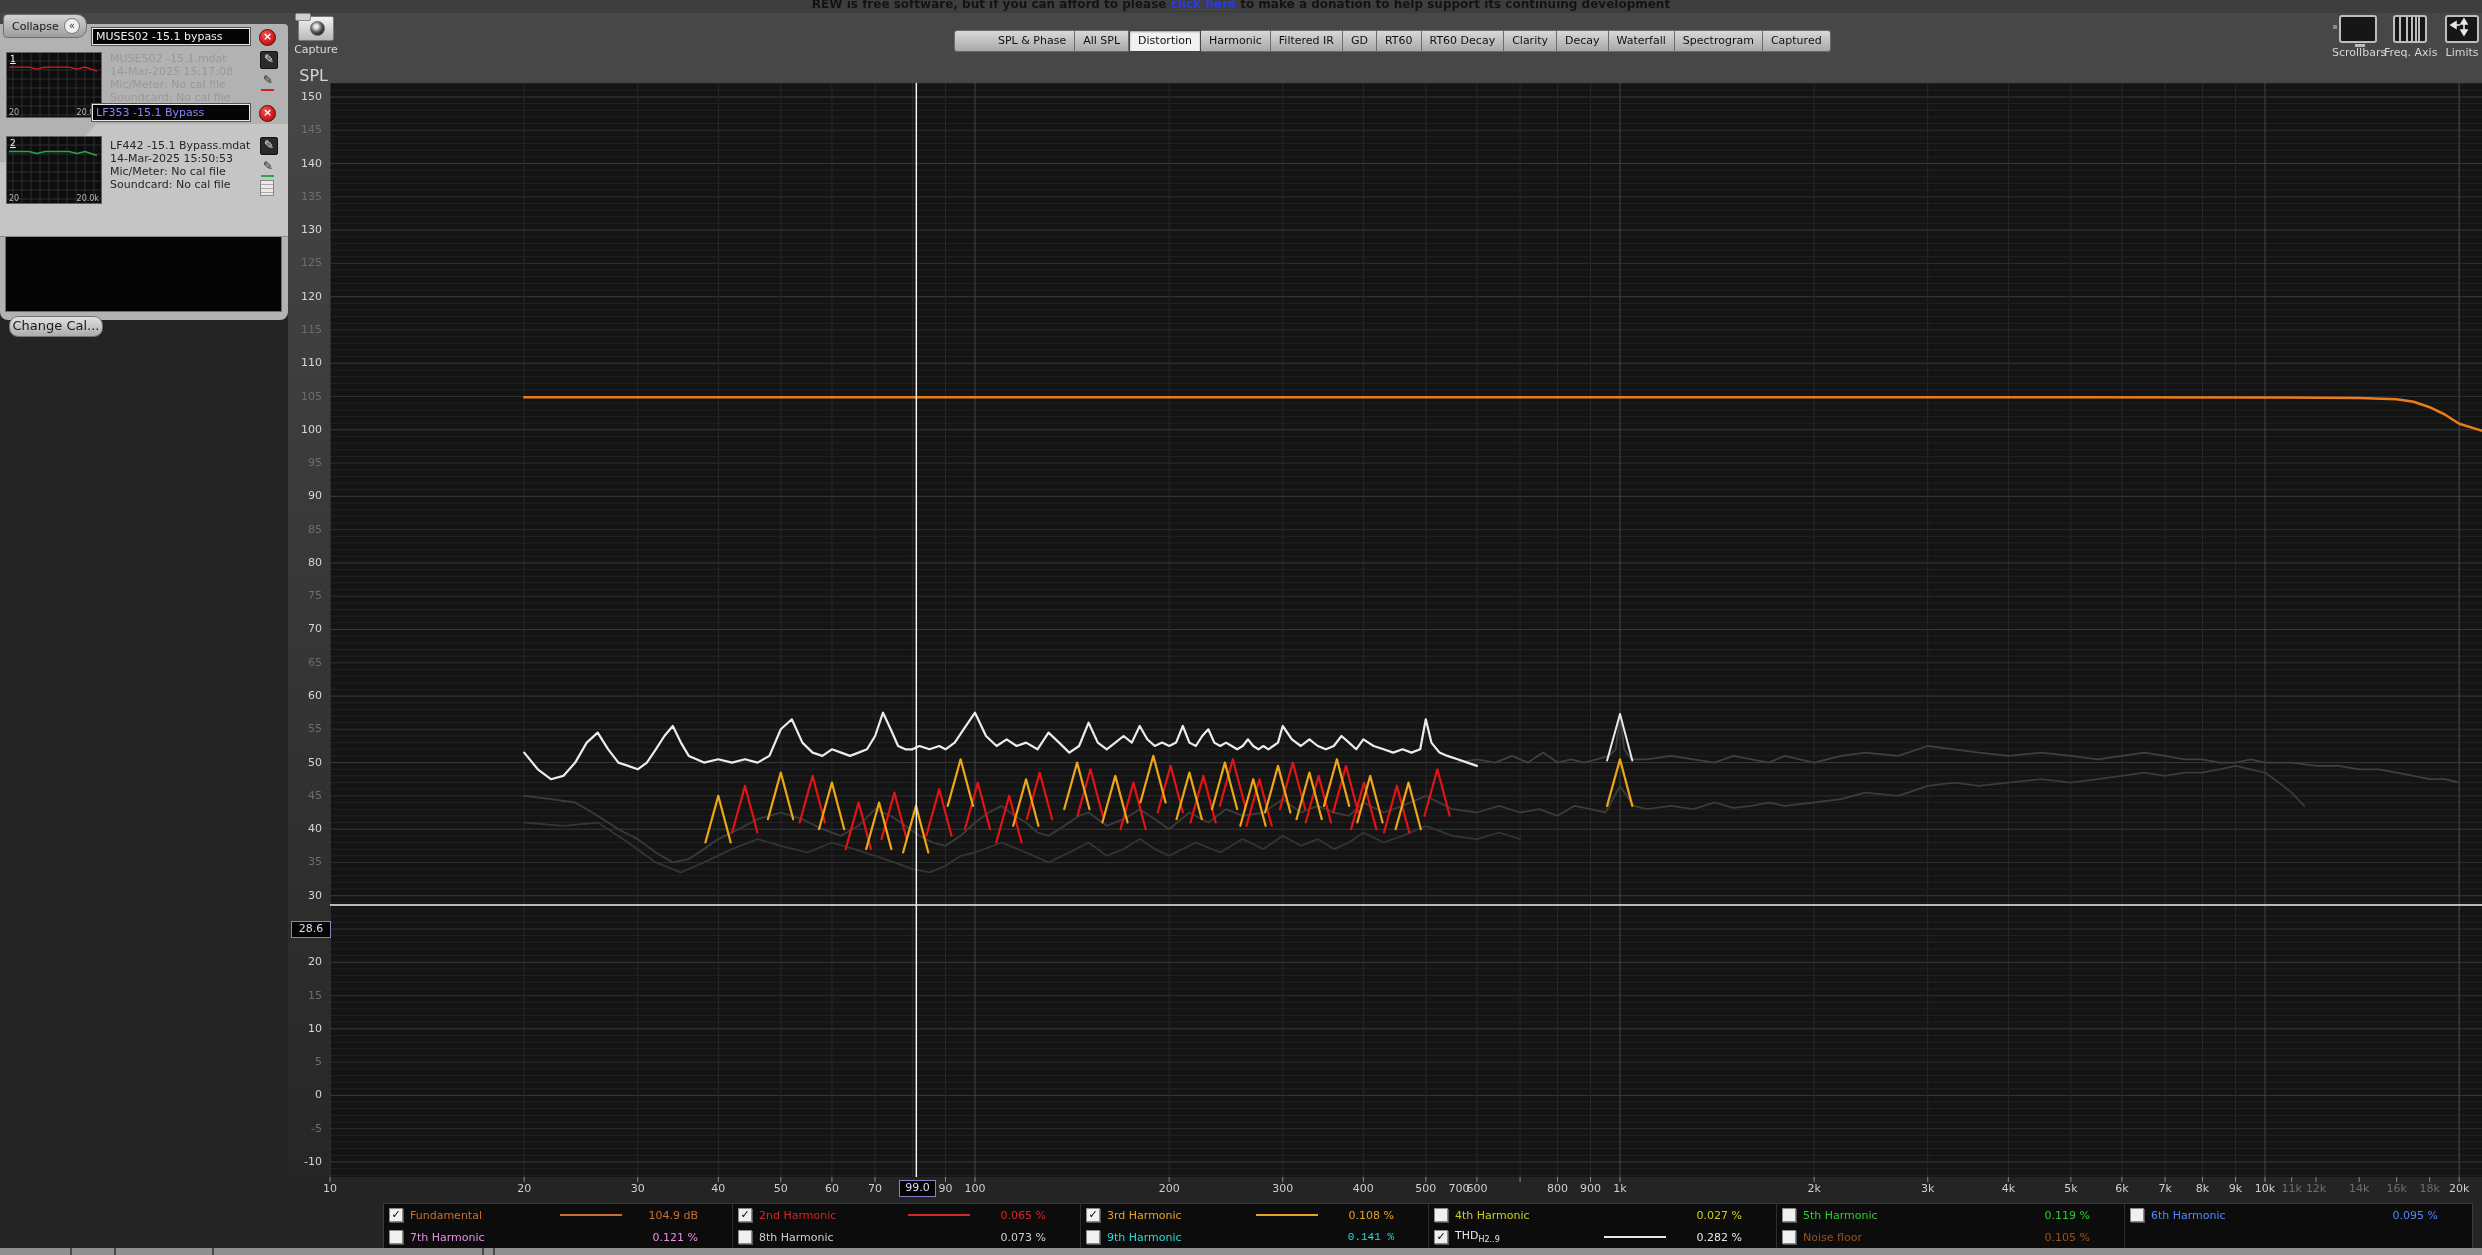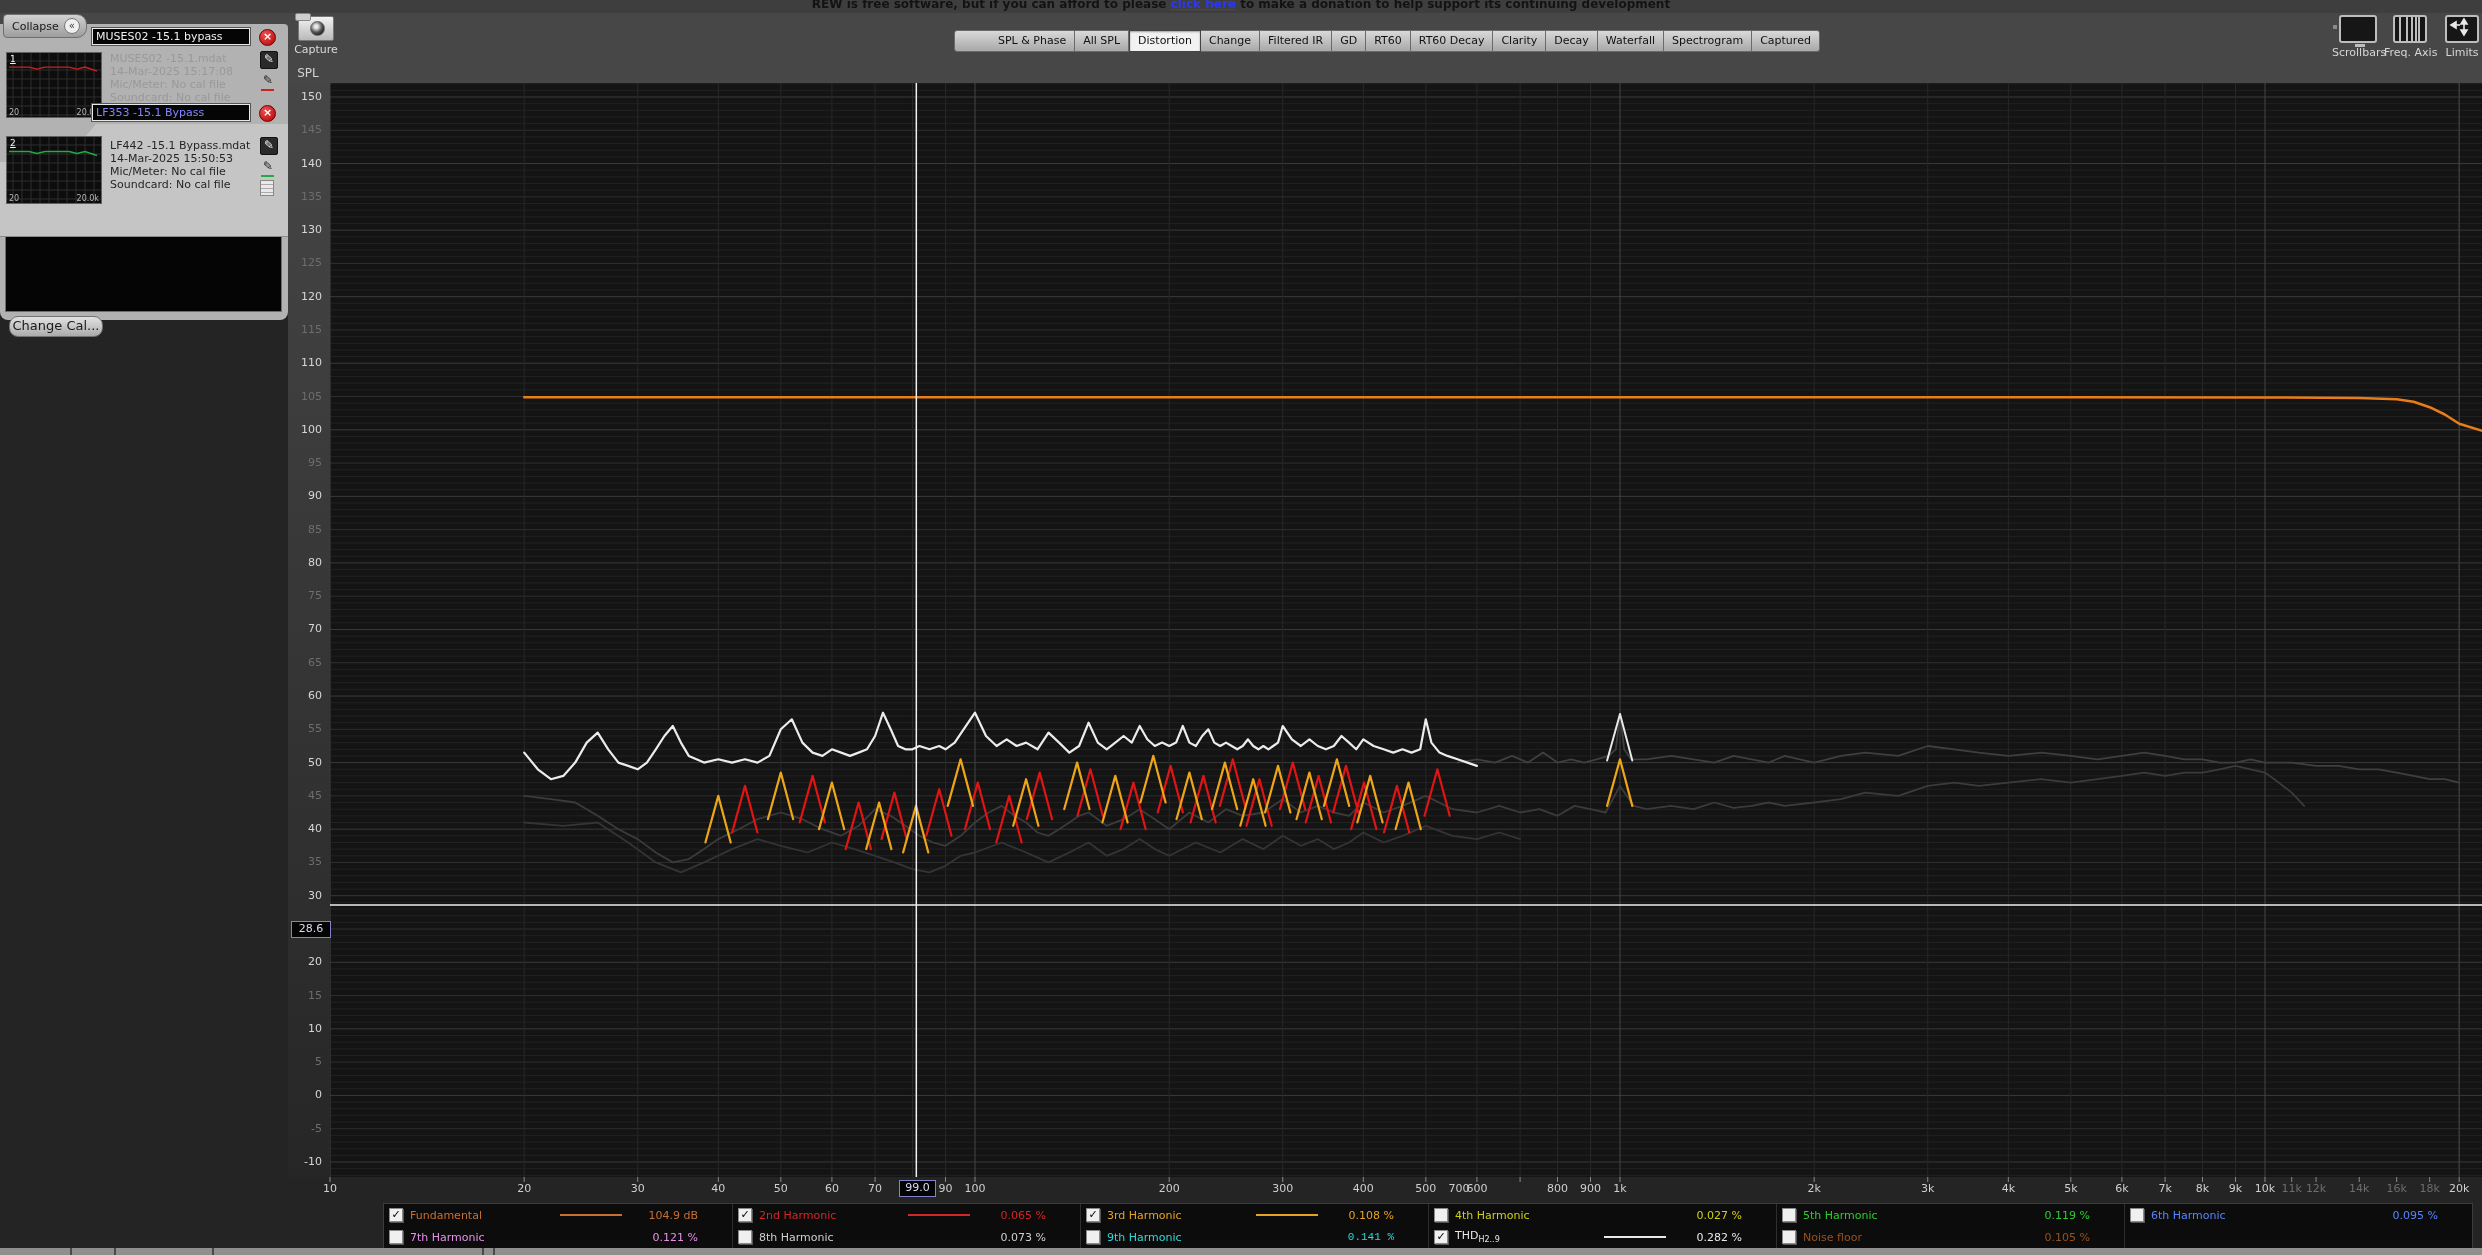--- a/index.html
+++ b/index.html
@@ -60,21 +60,21 @@
   
   .axis-strip{position:absolute;left:288px;top:83px;width:42px;height:1094px;background:linear-gradient(#464646,#262626);}
   .plot-bg{position:absolute;left:330px;top:83px;width:2152px;height:1094px;background:#141414;}
   #chart-svg{position:absolute;left:0;top:0;pointer-events:none;z-index:10;}
   .capture-btn{position:absolute;left:293px;top:16px;width:46px;text-align:center;cursor:pointer;z-index:5;}
   .cam{position:relative;margin:0 auto;width:34px;height:23px;background:linear-gradient(#f2f2f2,#b9b9b9);border:1px solid #777;border-radius:2px;}
   .cam:before{content:"";position:absolute;left:-4px;top:-4px;width:14px;height:6px;background:#cfcfcf;border:1px solid #888;border-radius:2px;}
   .cam-lens{position:absolute;left:11px;top:4px;width:13px;height:13px;border-radius:50%;
        background:radial-gradient(circle at 40% 35%,#e8e8e8 15%,#555 50%,#222 75%);border:1px solid #666;}
   .capture-label{margin-top:2px;font-size:11px;color:#dadada;}
-  .spl-title{position:absolute;left:288px;top:66px;width:40px;text-align:center;font-size:12px;color:#d4d4d4;z-index:5;}
+  .spl-title{position:absolute;left:288px;top:66px;width:40px;text-align:right;font-size:16px;color:#d4d4d4;z-index:5;}
   .ylab{position:absolute;width:32px;text-align:right;font-size:11px;z-index:5;}
   .ylab.major{color:#d6d6d6;} .ylab.minor{color:#6d6d6d;}
   .xlab{position:absolute;top:1182px;font-size:11px;transform:translateX(-50%);z-index:5;}
   .xlab.major{color:#cfcfcf;} .xlab.dim{color:#6d6d6d;}
   .cursor-box{position:absolute;background:#040404;border:1px solid #8383cc;color:#dcdcf2;font-size:11px;
        text-align:center;line-height:14px;z-index:20;}
 
   
   .legend{position:absolute;left:383px;top:1203px;width:2088px;height:44px;background:#0c0c0c;border:1px solid #3c3c3c;
        display:grid;grid-template-columns:repeat(6,348px);grid-auto-rows:22px;z-index:15;}
@@ -102,21 +102,21 @@
       <a>click here</a>
       <span>to make a donation to help support its continuing development</span>
     </div>
   </div>
 
   <div class="toolbar">
     <div class="tabs" id="tabs">
         <div class="tab">SPL &amp; Phase</div>
         <div class="tab">All SPL</div>
         <div class="tab selected">Distortion</div>
-        <div class="tab">Change</div>
+        <div class="tab">Harmonic</div>
         <div class="tab">Filtered IR</div>
         <div class="tab">GD</div>
         <div class="tab">RT60</div>
         <div class="tab">RT60 Decay</div>
         <div class="tab">Clarity</div>
         <div class="tab">Decay</div>
         <div class="tab">Waterfall</div>
         <div class="tab">Spectrogram</div>
         <div class="tab">Captured</div>
       </div>

